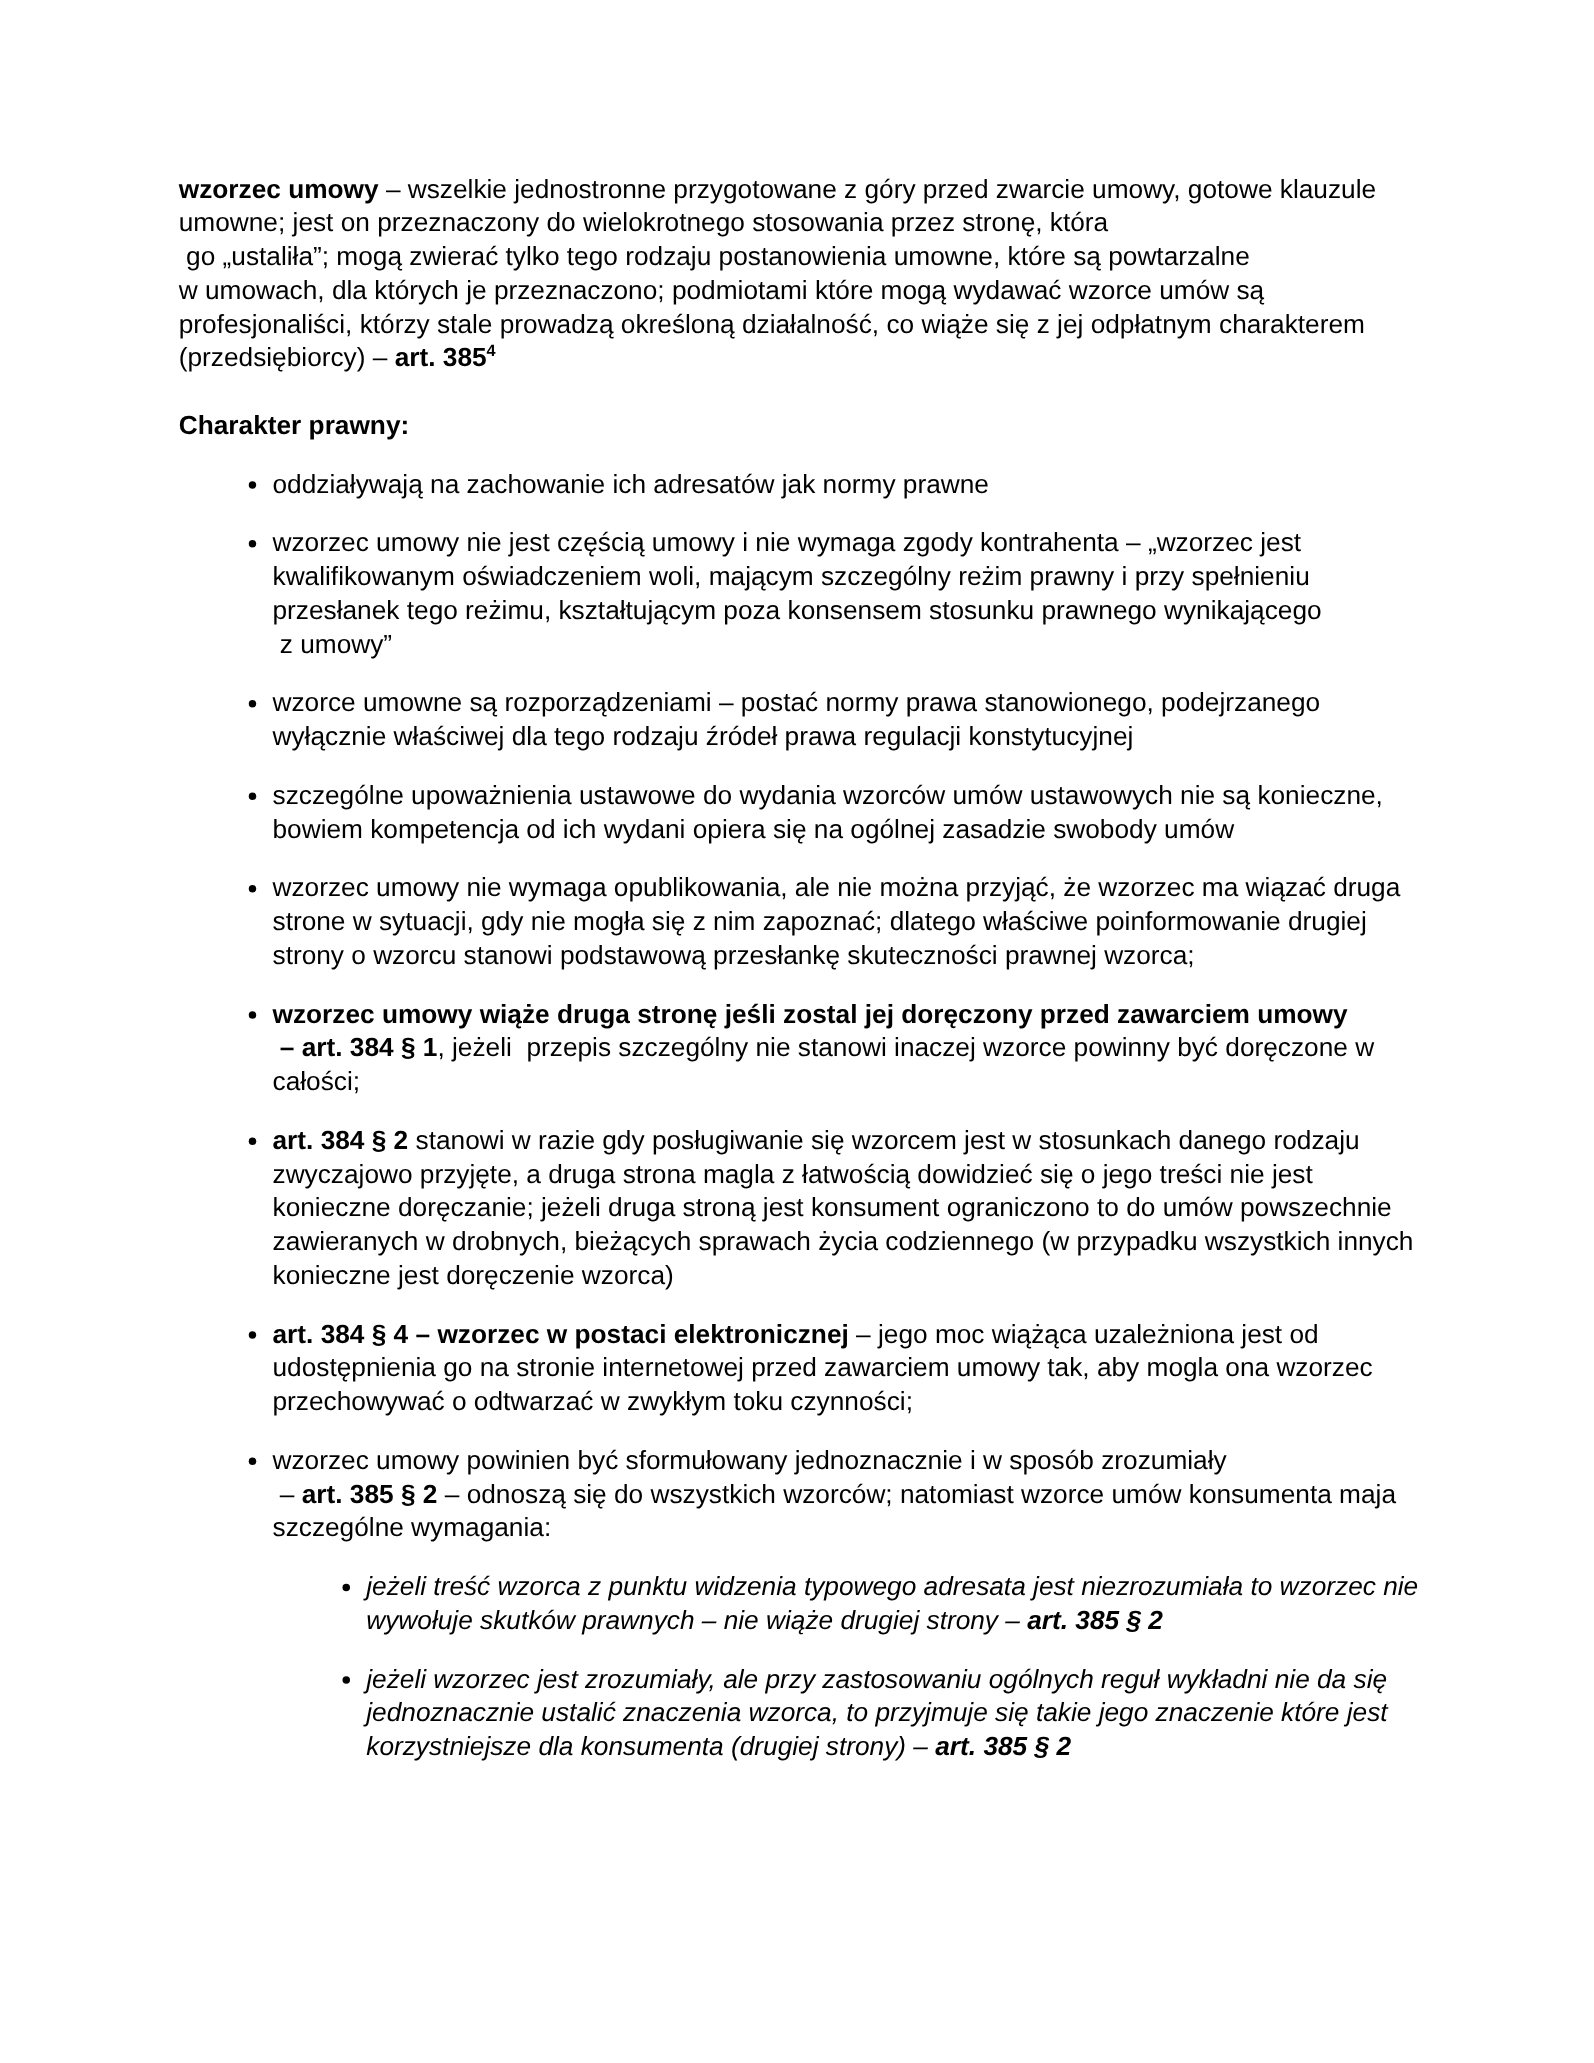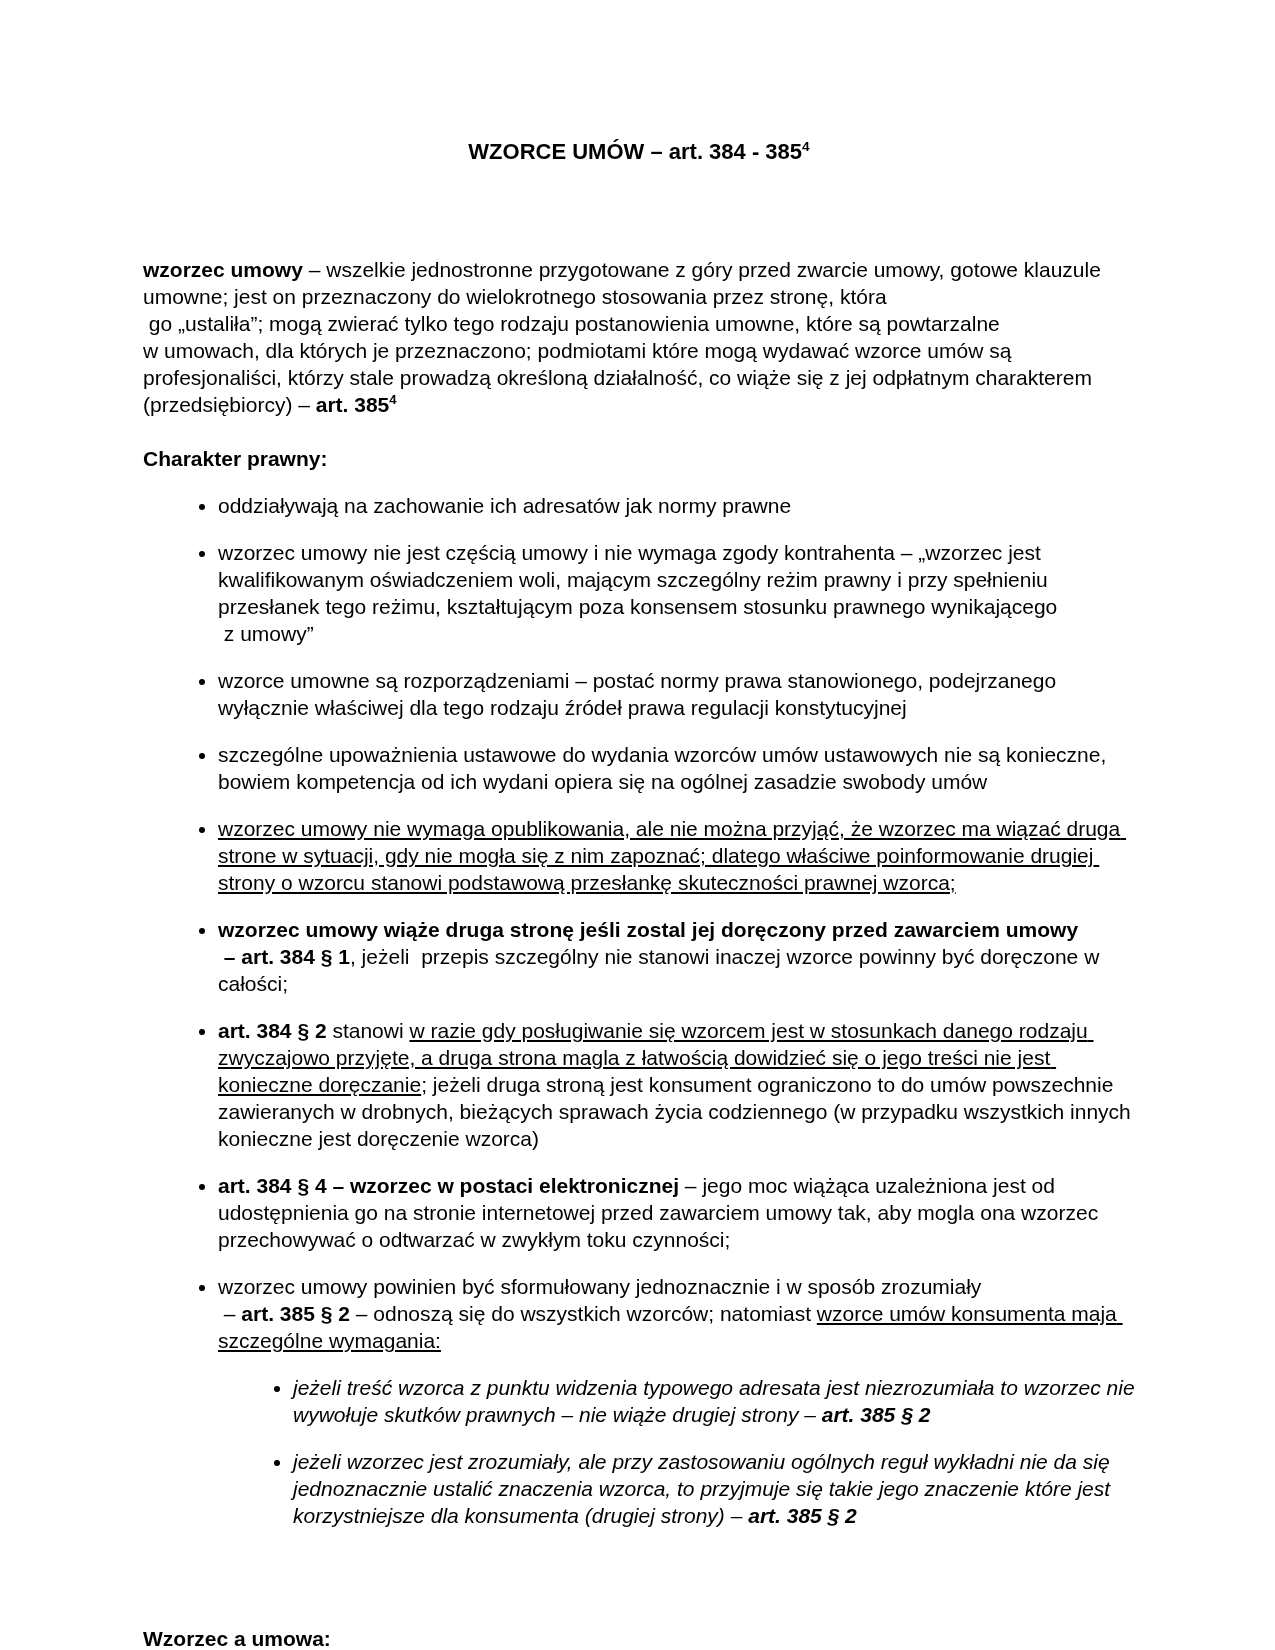--- a/index.html
+++ b/index.html
@@ -29,39 +29,37 @@
   .heading { font-weight: bold; margin: 27px 0 0 0; white-space: pre-wrap; }
   .content > .heading:last-child { margin-top: 96px; }
   ul.doc-list {
     margin: 0;
     padding: 0 0 0 75px;
     list-style: disc;
   }
   ul.doc-list li { white-space: pre-wrap; margin-top: 20px; }
   ul.doc-list ul.doc-list { padding-left: 75px; font-style: italic; }
   .b { font-weight: bold; }
-  .u { text-decoration: underline; }
+  .u { }
   sup { font-size: 0.62em; line-height: 0; vertical-align: super; }
 </style>
 </head>
 <body>
 
 <div class="page">
   <div class="content">
-      <div class="title"><span class="b">WZORCE UMÓW – art. 384 - 385</span><sup class="b">4</sup></div>
       <div class="paragraph"><span class="b">wzorzec umowy</span><span> – wszelkie jednostronne przygotowane z góry przed zwarcie umowy, gotowe klauzule umowne; jest on przeznaczony do wielokrotnego stosowania przez stronę, która</span><br><span> go „ustaliła”; mogą zwierać tylko tego rodzaju postanowienia umowne, które są powtarzalne</span><br><span>w umowach, dla których je przeznaczono; podmiotami które mogą wydawać wzorce umów są profesjonaliści, którzy stale prowadzą określoną działalność, co wiąże się z jej odpłatnym charakterem (przedsiębiorcy) – </span><span class="b">art. 385</span><sup class="b">4</sup></div>
       <div class="heading"><span class="b">Charakter prawny:</span></div>
       <ul class="doc-list">
         <li><span>oddziaływają na zachowanie ich adresatów jak normy prawne</span></li>
         <li><span>wzorzec umowy nie jest częścią umowy i nie wymaga zgody kontrahenta – „wzorzec jest kwalifikowanym oświadczeniem woli, mającym szczególny reżim prawny i przy spełnieniu przesłanek tego reżimu, kształtującym poza konsensem stosunku prawnego wynikającego</span><br><span> z umowy”</span></li>
         <li><span>wzorce umowne są rozporządzeniami – postać normy prawa stanowionego, podejrzanego wyłącznie właściwej dla tego rodzaju źródeł prawa regulacji konstytucyjnej</span></li>
         <li><span>szczególne upoważnienia ustawowe do wydania wzorców umów ustawowych nie są konieczne, bowiem kompetencja od ich wydani opiera się na ogólnej zasadzie swobody umów</span></li>
       </ul>
       <ul class="doc-list">
         <li><span class="u">wzorzec umowy nie wymaga opublikowania, ale nie można przyjąć, że wzorzec ma wiązać druga strone w sytuacji, gdy nie mogła się z nim zapoznać; dlatego właściwe poinformowanie drugiej strony o wzorcu stanowi podstawową przesłankę skuteczności prawnej wzorca;</span></li>
         <li><span class="b">wzorzec umowy wiąże druga stronę jeśli zostal jej doręczony przed zawarciem umowy</span><br><span class="b"> – art. 384 § 1</span><span>, jeżeli  przepis szczególny nie stanowi inaczej wzorce powinny być doręczone w całości;</span></li>
         <li><span class="b">art. 384 § 2</span><span> stanowi </span><span class="u">w razie gdy posługiwanie się wzorcem jest w stosunkach danego rodzaju zwyczajowo przyjęte, a druga strona magla z łatwością dowidzieć się o jego treści nie jest konieczne doręczanie</span><span>; jeżeli druga stroną jest konsument ograniczono to do umów powszechnie zawieranych w drobnych, bieżących sprawach życia codziennego (w przypadku wszystkich innych konieczne jest doręczenie wzorca)</span></li>
         <li><span class="b">art. 384 § 4 – wzorzec w postaci elektronicznej</span><span> – jego moc wiążąca uzależniona jest od udostępnienia go na stronie internetowej przed zawarciem umowy tak, aby mogla ona wzorzec przechowywać o odtwarzać w zwykłym toku czynności;</span></li>
         <li><span>wzorzec umowy powinien być sformułowany jednoznacznie i w sposób zrozumiały</span><br><span> – </span><span class="b">art. 385 § 2</span><span> – odnoszą się do wszystkich wzorców; natomiast </span><span class="u">wzorce umów konsumenta maja szczególne wymagania:</span><ul class="doc-list"><li><span>jeżeli treść wzorca z punktu widzenia typowego adresata jest niezrozumiała to wzorzec nie wywołuje skutków prawnych – nie wiąże drugiej strony – </span><span class="b">art. 385 § 2</span></li><li><span>jeżeli wzorzec jest zrozumiały, ale przy zastosowaniu ogólnych reguł wykładni nie da się jednoznacznie ustalić znaczenia wzorca, to przyjmuje się takie jego znaczenie które jest korzystniejsze dla konsumenta (drugiej strony) – </span><span class="b">art. 385 § 2</span></li></ul></li>
       </ul>
-      <div class="heading"><span class="b">Wzorzec a umowa:</span></div>
     </div>
 </div>
 
 </body></html>

